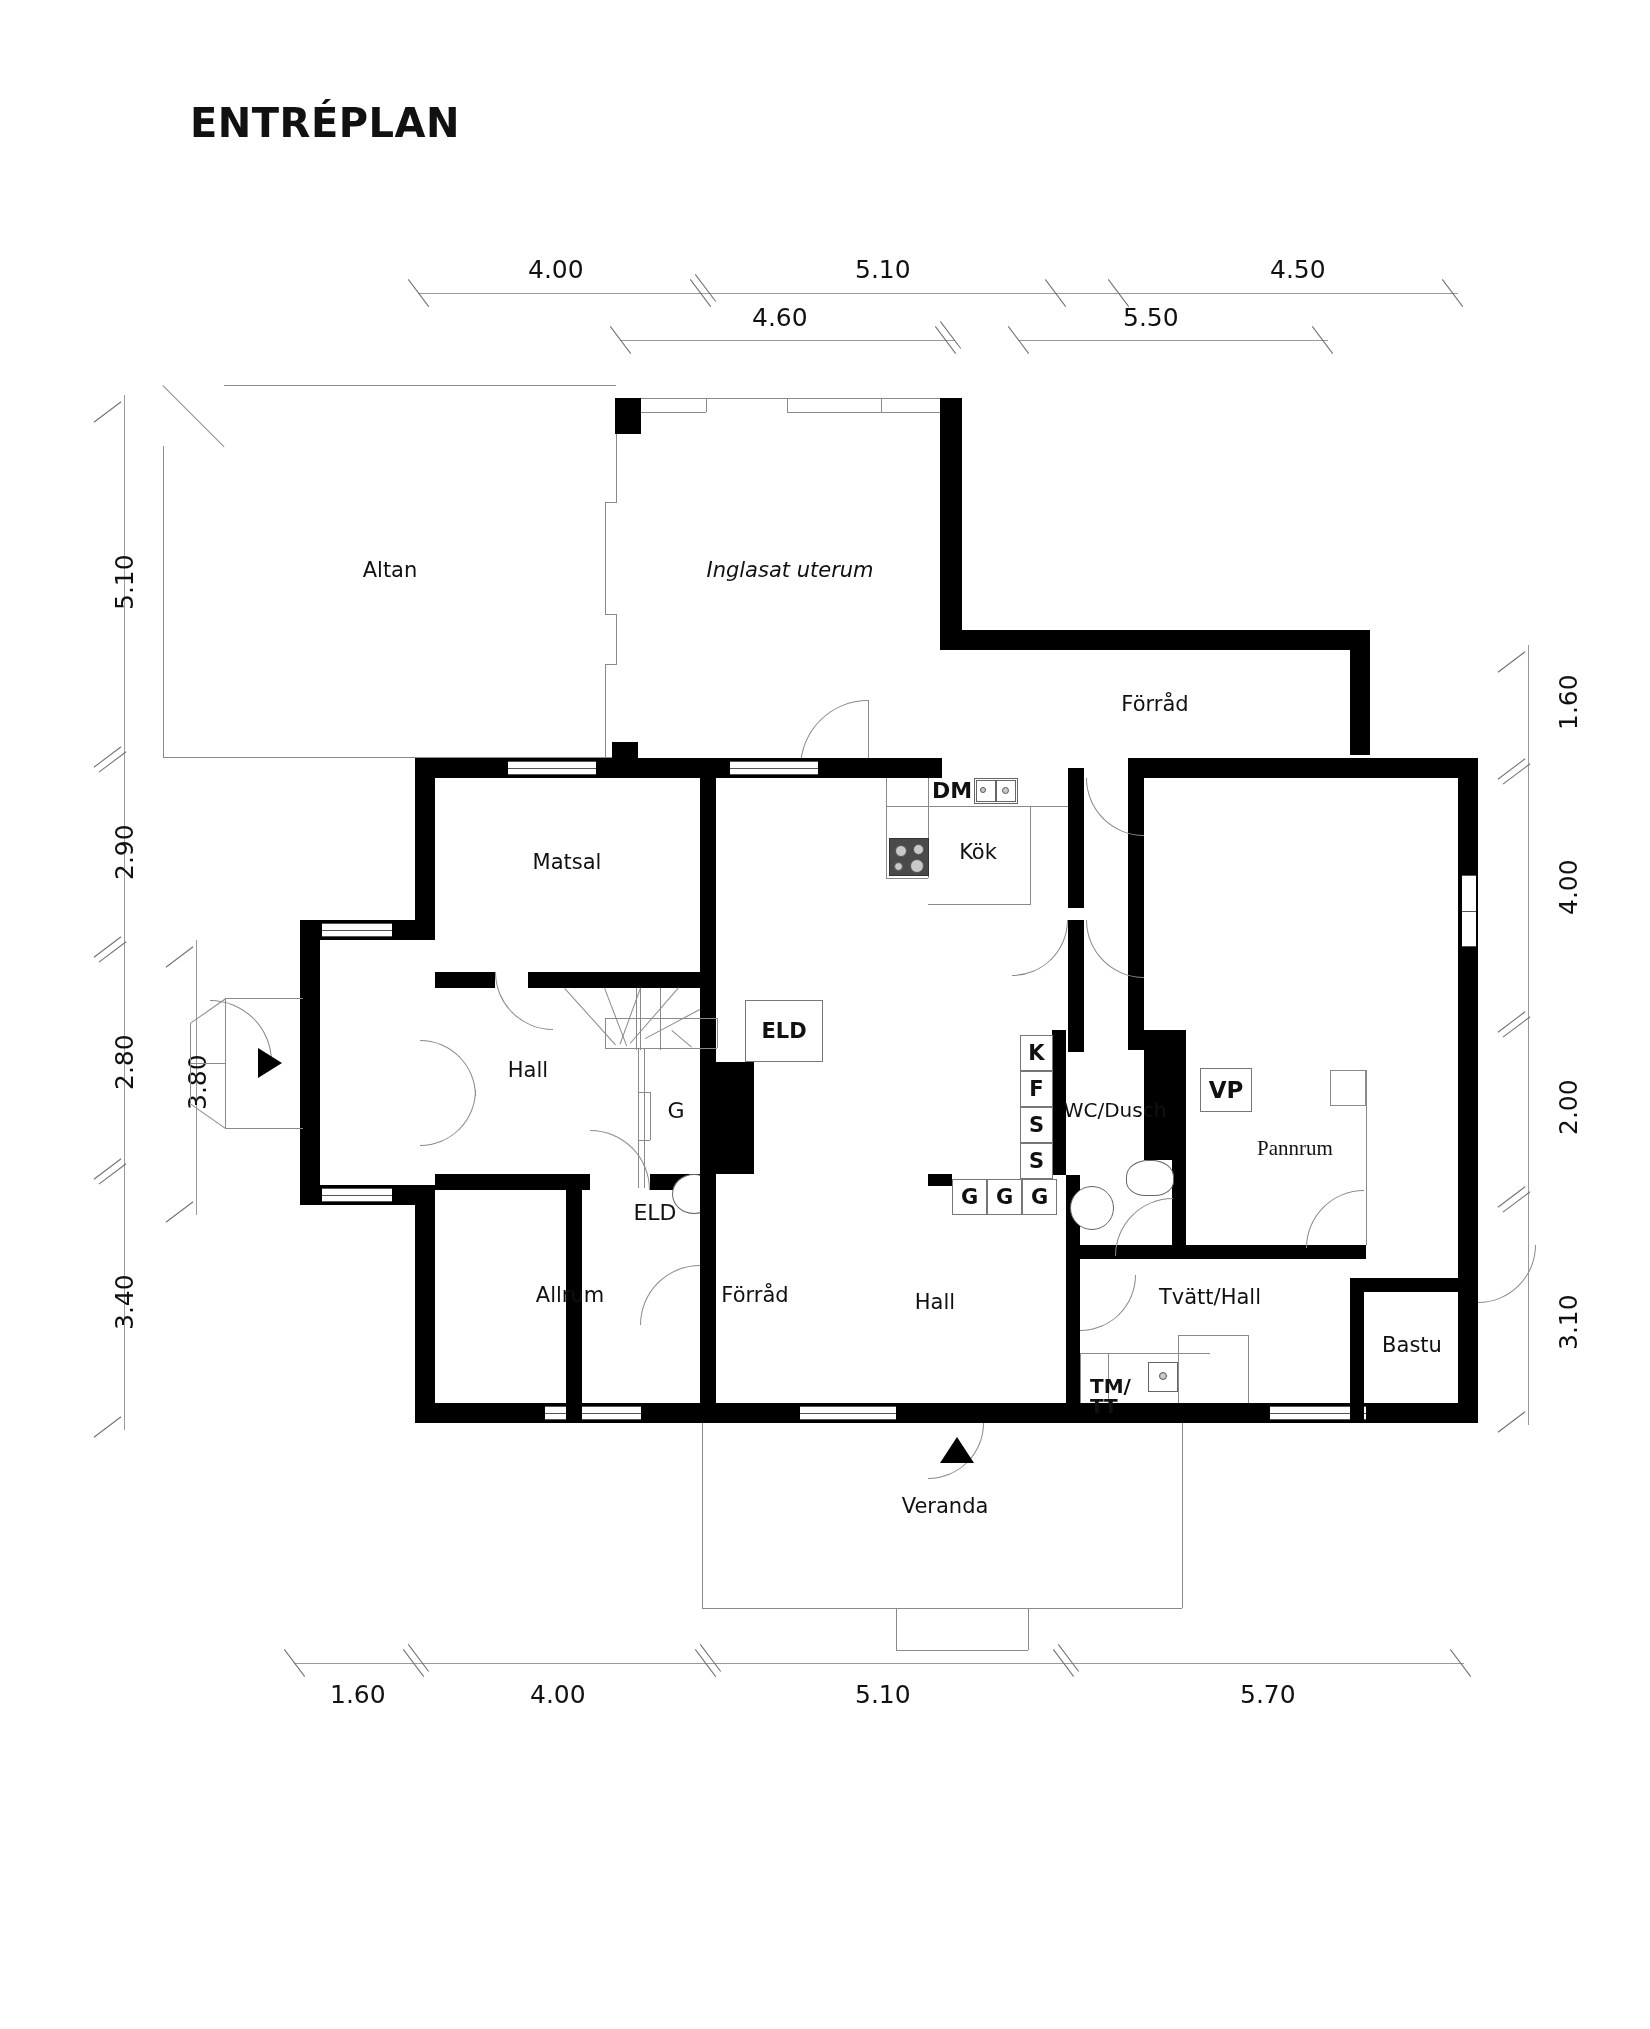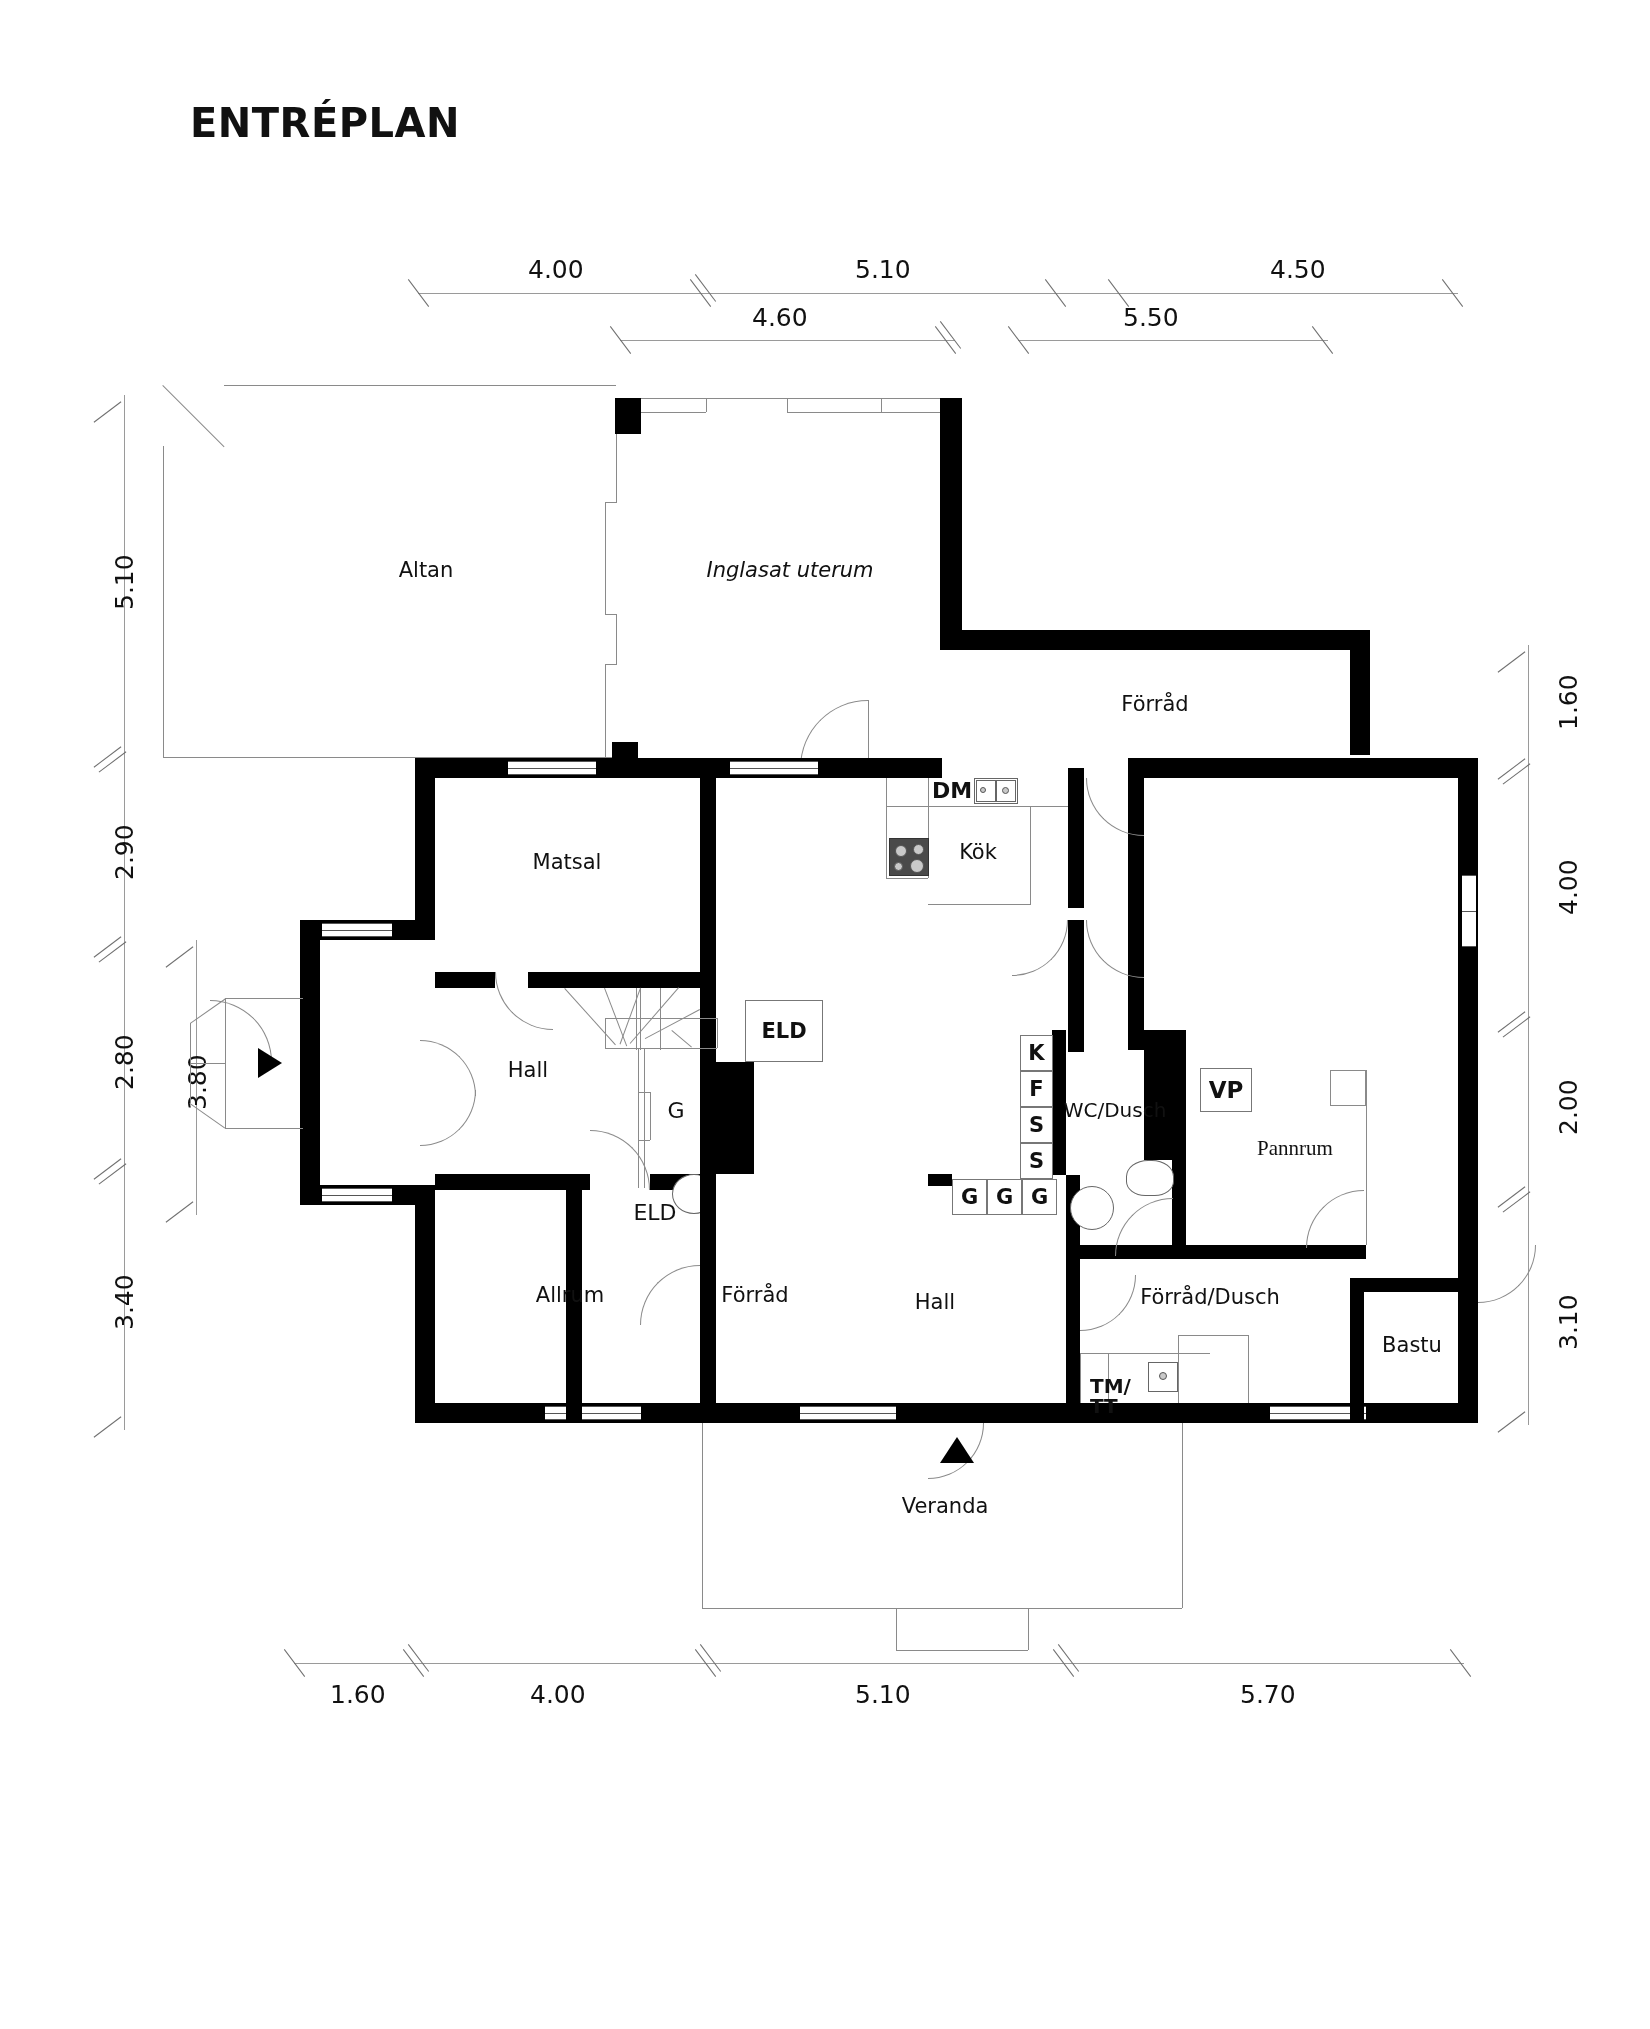--- a/index.html
+++ b/index.html
@@ -121,21 +121,21 @@
   </div>
 
   <div>
 
     <div>
       <div class="thinline" style="left:224px;top:385px;width:392px;height:1px;"></div>
       <div class="thinline" style="left:163px;top:446px;width:1px;height:312px;"></div>
       <div class="thinline" style="left:163px;top:757px;width:453px;height:1px;"></div>
       <div class="thinline" style="left:163px;top:385px;width:87px;height:1px;transform:rotate(45deg);transform-origin:0 0;"></div>
     </div>
-    <div class="room" style="left:390px;top:570px;margin-left:36px;">Altan</div>
+    <div class="room" style="left:390px;top:570px;">Altan</div>
 
     <div>
       <div class="wall" style="left:615px;top:398px;width:26px;height:36px;"></div>
       <div class="wall" style="left:940px;top:398px;width:22px;height:232px;"></div>
       <div class="thinline" style="left:641px;top:398px;width:299px;height:1px;"></div>
       <div class="thinline" style="left:641px;top:412px;width:65px;height:1px;"></div>
       <div class="thinline" style="left:706px;top:398px;width:1px;height:14px;"></div>
       <div class="thinline" style="left:787px;top:398px;width:1px;height:14px;"></div>
       <div class="thinline" style="left:787px;top:412px;width:94px;height:1px;"></div>
       <div class="thinline" style="left:881px;top:398px;width:1px;height:14px;"></div>
@@ -338,21 +338,21 @@
       <div class="thinline" style="left:1080px;top:1353px;width:130px;height:1px;"></div>
       <div class="thinline" style="left:1080px;top:1353px;width:1px;height:50px;"></div>
       <div class="thinline" style="left:1108px;top:1353px;width:1px;height:50px;"></div>
       <div class="thinline" style="left:1178px;top:1335px;width:70px;height:1px;"></div>
       <div class="thinline" style="left:1178px;top:1335px;width:1px;height:68px;"></div>
       <div class="thinline" style="left:1248px;top:1335px;width:1px;height:68px;"></div>
       <div class="sinkbox" style="left:1148px;top:1362px;width:30px;height:30px;"></div>
       <div class="burner" style="left:1159px;top:1372px;width:8px;height:8px;"></div>
       <div class="room sm" style="left:1090px;top:1377px;transform:none;line-height:0.98;font-size:20px;font-weight:700;text-align:left;"><span>TM/</span><br><span>TT</span></div>
     </div>
-    <div class="room" style="left:1210px;top:1297px;">Förråd/Dusch</div>
+    <div class="room" style="left:1210px;top:1297px;">Tvätt/Hall</div>
 
     <div>
       <div class="wall" style="left:1350px;top:1278px;width:14px;height:145px;"></div>
       <div class="wall" style="left:1350px;top:1278px;width:128px;height:14px;"></div>
     </div>
     <div class="room" style="left:1412px;top:1345px;">Bastu</div>
 
     <div>
       <div class="thinline" style="left:702px;top:1423px;width:1px;height:185px;"></div>
       <div class="thinline" style="left:702px;top:1608px;width:480px;height:1px;"></div>

